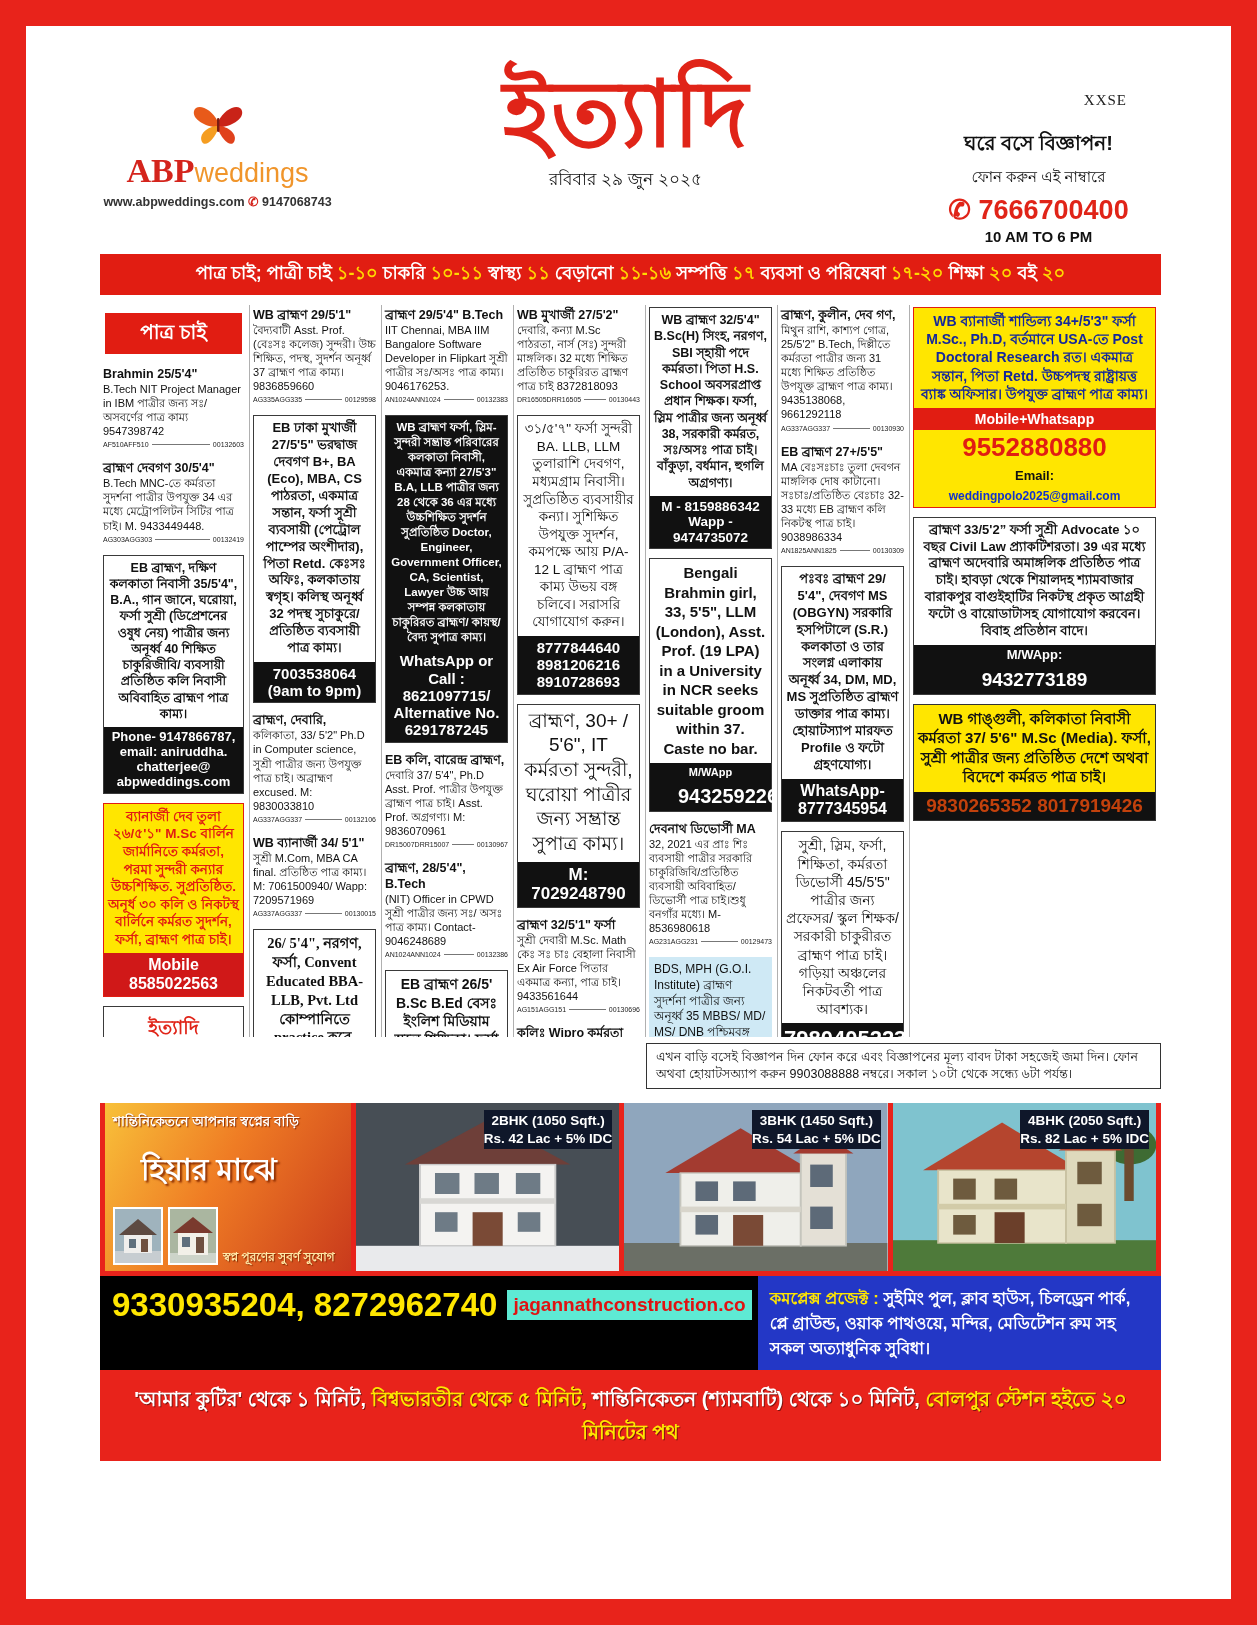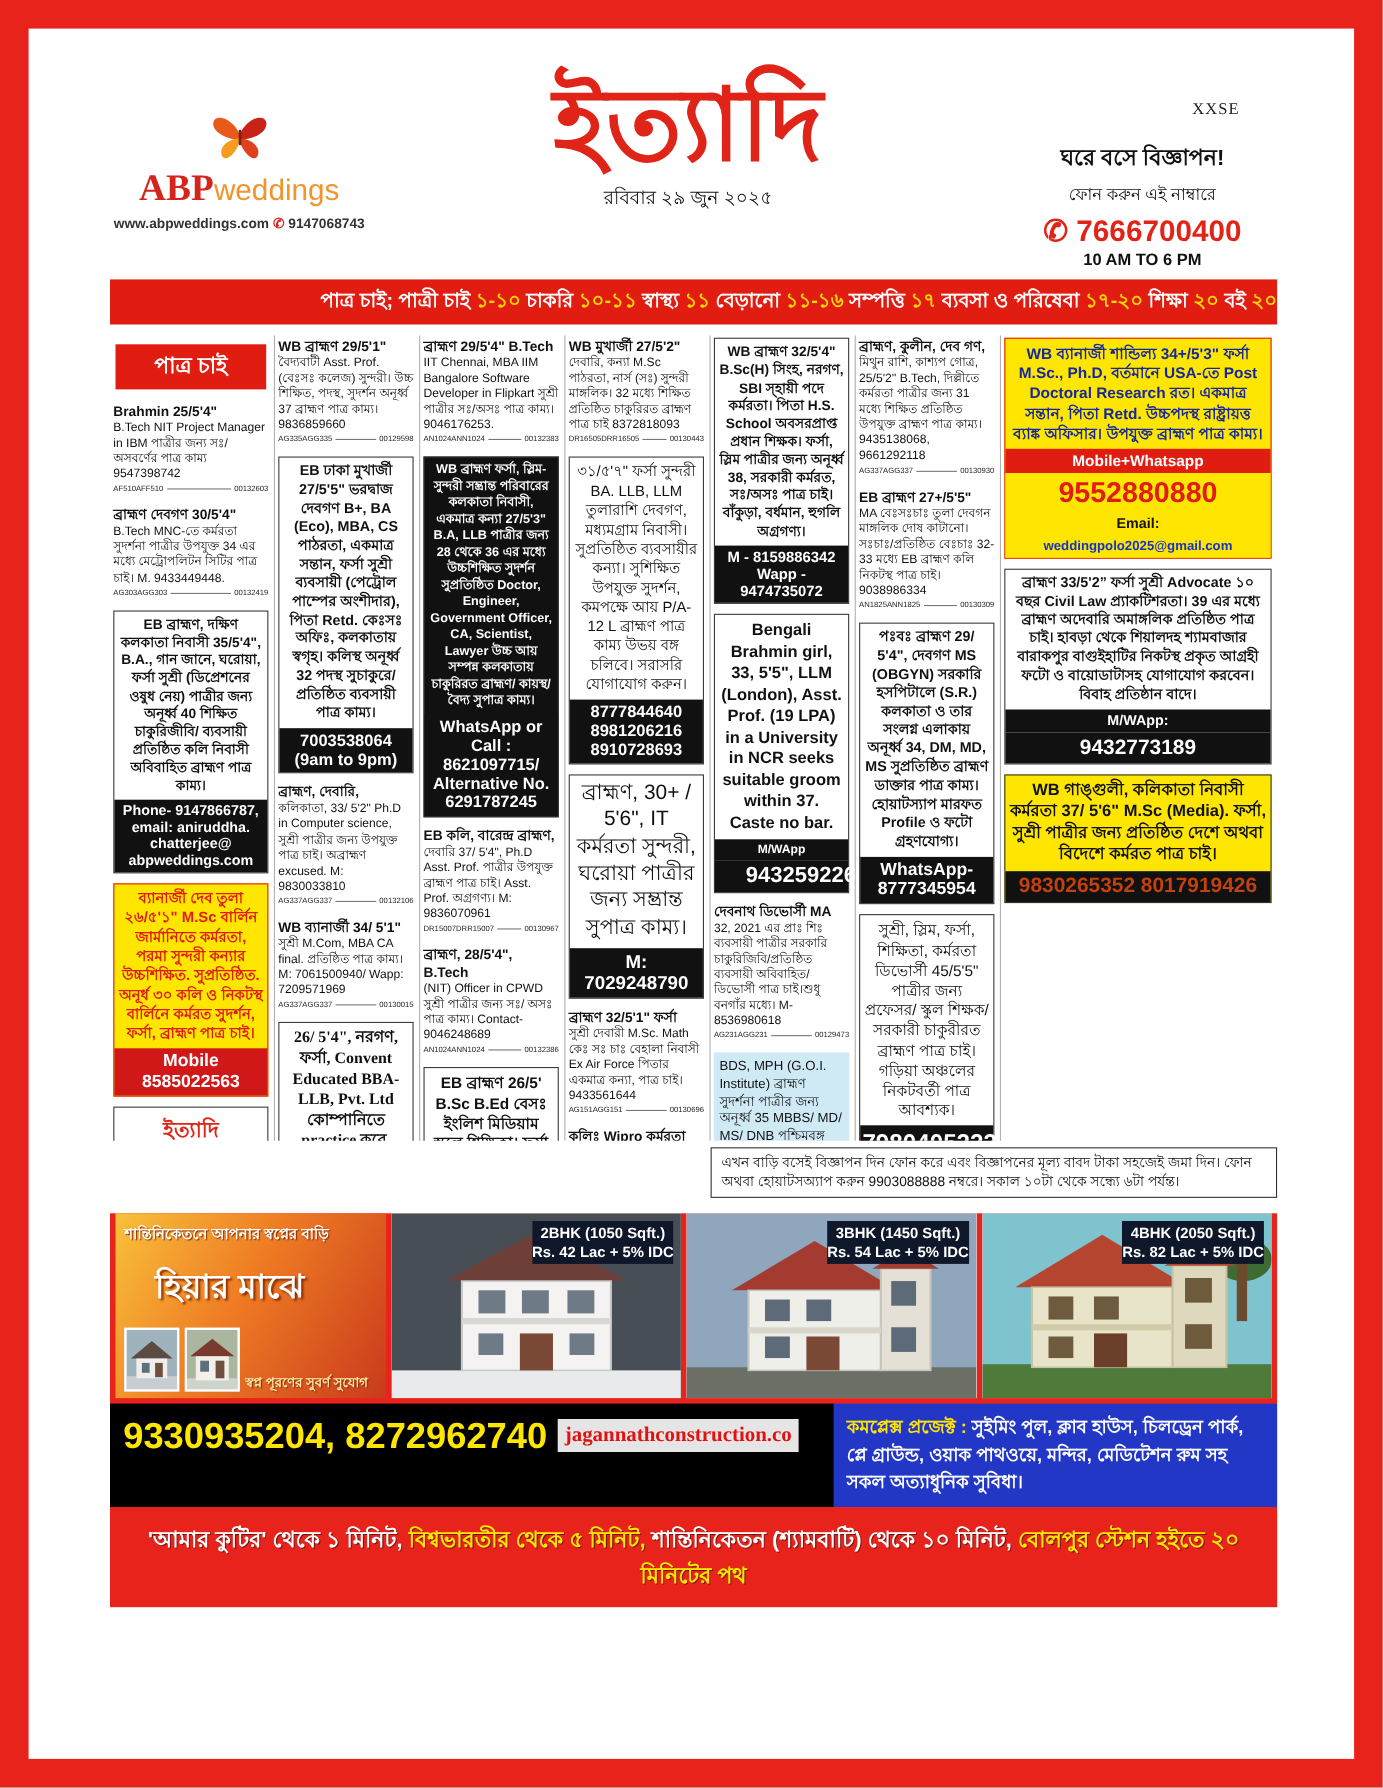--- a/index.html
+++ b/index.html
@@ -21,21 +21,21 @@
   .paper{font-size:21px;font-weight:bold;}
   .title{font-size:92px;line-height:1.02;font-weight:bold;color:#e02418;}
   .date{font-size:17px;margin-top:4px;}
   .contact-block{width:245px;text-align:center;padding-top:60px;}
   .c1{font-weight:bold;font-size:20px;}
   .c2{font-size:15px;margin-top:4px;}
   .c3{color:#e02418;font-weight:bold;font-size:27px;margin-top:4px;}
   .c4{font-weight:bold;font-size:15px;margin-top:2px;}
   
   .catbar{margin-top:10px;background:#e11d12;color:#fff;font-weight:bold;font-size:18px;
-        text-align:right;padding:5px 0;}
+        text-align:center;padding:5px 0;}
   .cat-num{color:#ffd800;}
   
   .classifieds{margin-top:10px;height:784px;display:grid;
         grid-template-columns:150px 132px 132px 132px 132px 132px 1fr;
         grid-template-rows:1fr auto;}
   .colm{overflow:hidden;border-right:1px solid #b0b0b0;padding:2px 5px 0 3px;}
   .sec-head{background:#e11d12;color:#fff;font-weight:bold;font-size:20px;text-align:center;
         padding:4px 0;margin:6px 2px 12px;}
   .ad{margin-bottom:9px;}
   .ad-body{font-size:11px;line-height:1.28;}
@@ -68,21 +68,21 @@
   .thumbs{position:absolute;bottom:6px;left:8px;display:flex;align-items:flex-end;gap:5px;}
   .thumb{width:46px;height:54px;border:2px solid #fff;background:#cfd8de;overflow:hidden;}
   .thumb svg{width:100%;height:100%;display:block;}
   .art-bottom{font-size:12px;color:#ffe9a8;font-weight:bold;max-width:115px;line-height:1.25;
         text-shadow:1px 1px 1px #8a2c00;}
   .band{display:flex;margin-top:5px;}
   .band-left{background:#000;width:62%;padding:7px 12px 9px;box-sizing:border-box;}
   .company{color:#fff;font-weight:bold;font-size:43px;line-height:1.02;white-space:nowrap;}
   .row2{display:flex;align-items:center;gap:10px;margin-top:3px;}
   .phones{color:#ffe600;font-weight:bold;font-size:33px;white-space:nowrap;}
-  .site{background:#e5e5e5;color:#e01212;font-weight:bold;font-size:19px;padding:4px 6px;white-space:nowrap;font-family:Liberation Serif, serif;}
+  .site{background:#5eead4;color:#e01212;font-weight:bold;font-size:19px;padding:4px 6px;white-space:nowrap;}
   .band-right{background:#2337c6;flex:1;padding:10px 12px;box-sizing:border-box;color:#fff;
         font-weight:bold;font-size:16.5px;line-height:1.5;}
   .feat-label{color:#ffe600;}
   .dist{background:#e8231b;text-align:center;font-weight:bold;font-size:20px;padding:9px 4px 11px;
         margin-top:5px;text-shadow:1px 1px 0 rgba(0,0,0,.45);}
 </style>
 </head>
 <body>
 
 <div class="page">

